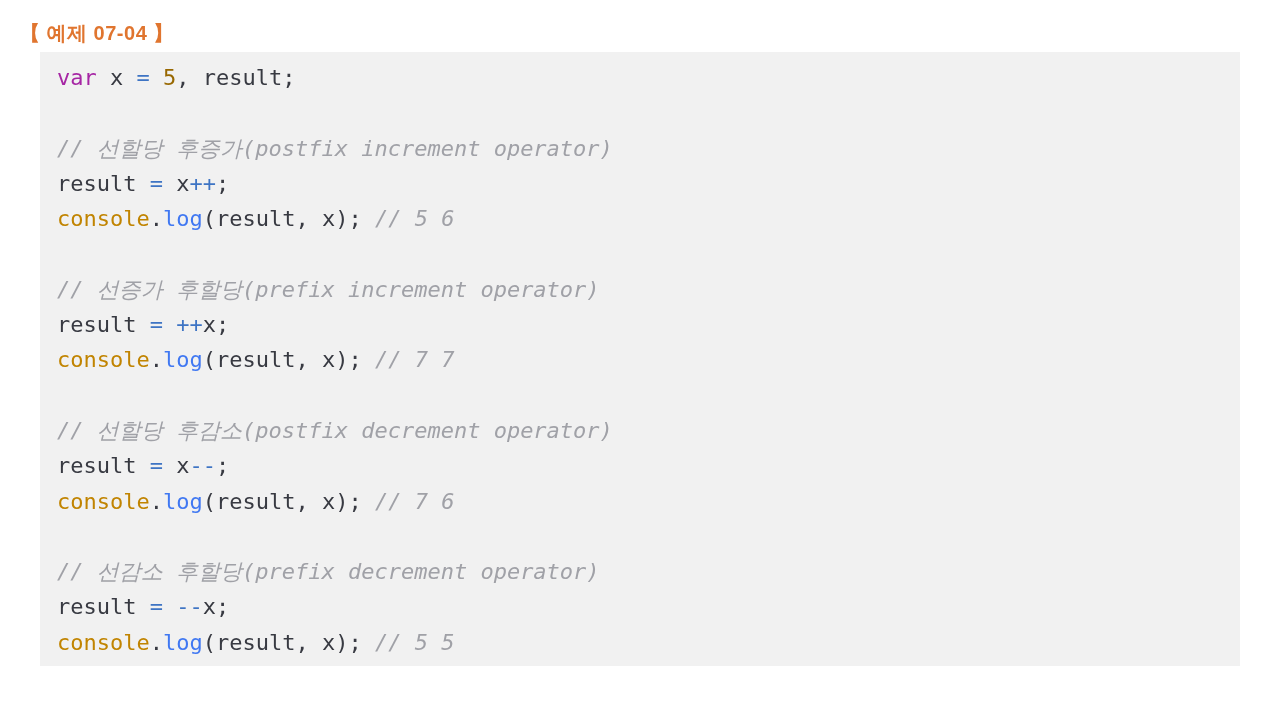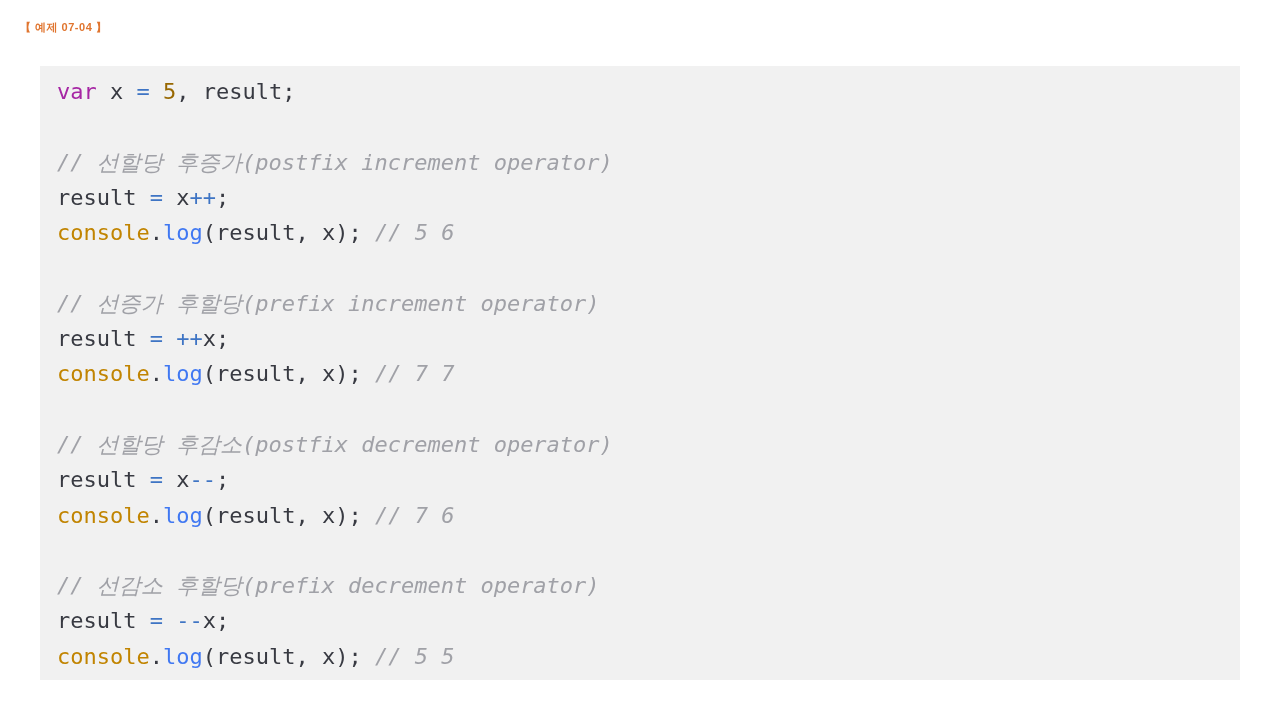--- a/index.html
+++ b/index.html
@@ -11,27 +11,27 @@
     font-family: "Liberation Sans", sans-serif;
     overflow: hidden;
   }
   .page {
     width: 1280px;
     height: 711px;
     box-sizing: border-box;
   }
   .example-label {
     padding: 20px 0 0 20px;
-    font-size: 11px;
+    font-size: 20px;
     font-weight: bold;
     color: #e0752f;
     letter-spacing: 0.5px;
   }
   pre.code-block {
-    margin: 31px 40px 0 40px;
+    margin: 5px 40px 0 40px;
     background: #f1f1f1;
     padding: 8px 16px 6px 17px;
     font-family: "DejaVu Sans Mono", "Liberation Mono", monospace;
     font-size: 22px;
     line-height: 35.3px;
     color: #383a42;
     white-space: pre;
     overflow: hidden;
   }
   .tok-plain    { color: #383a42; }

